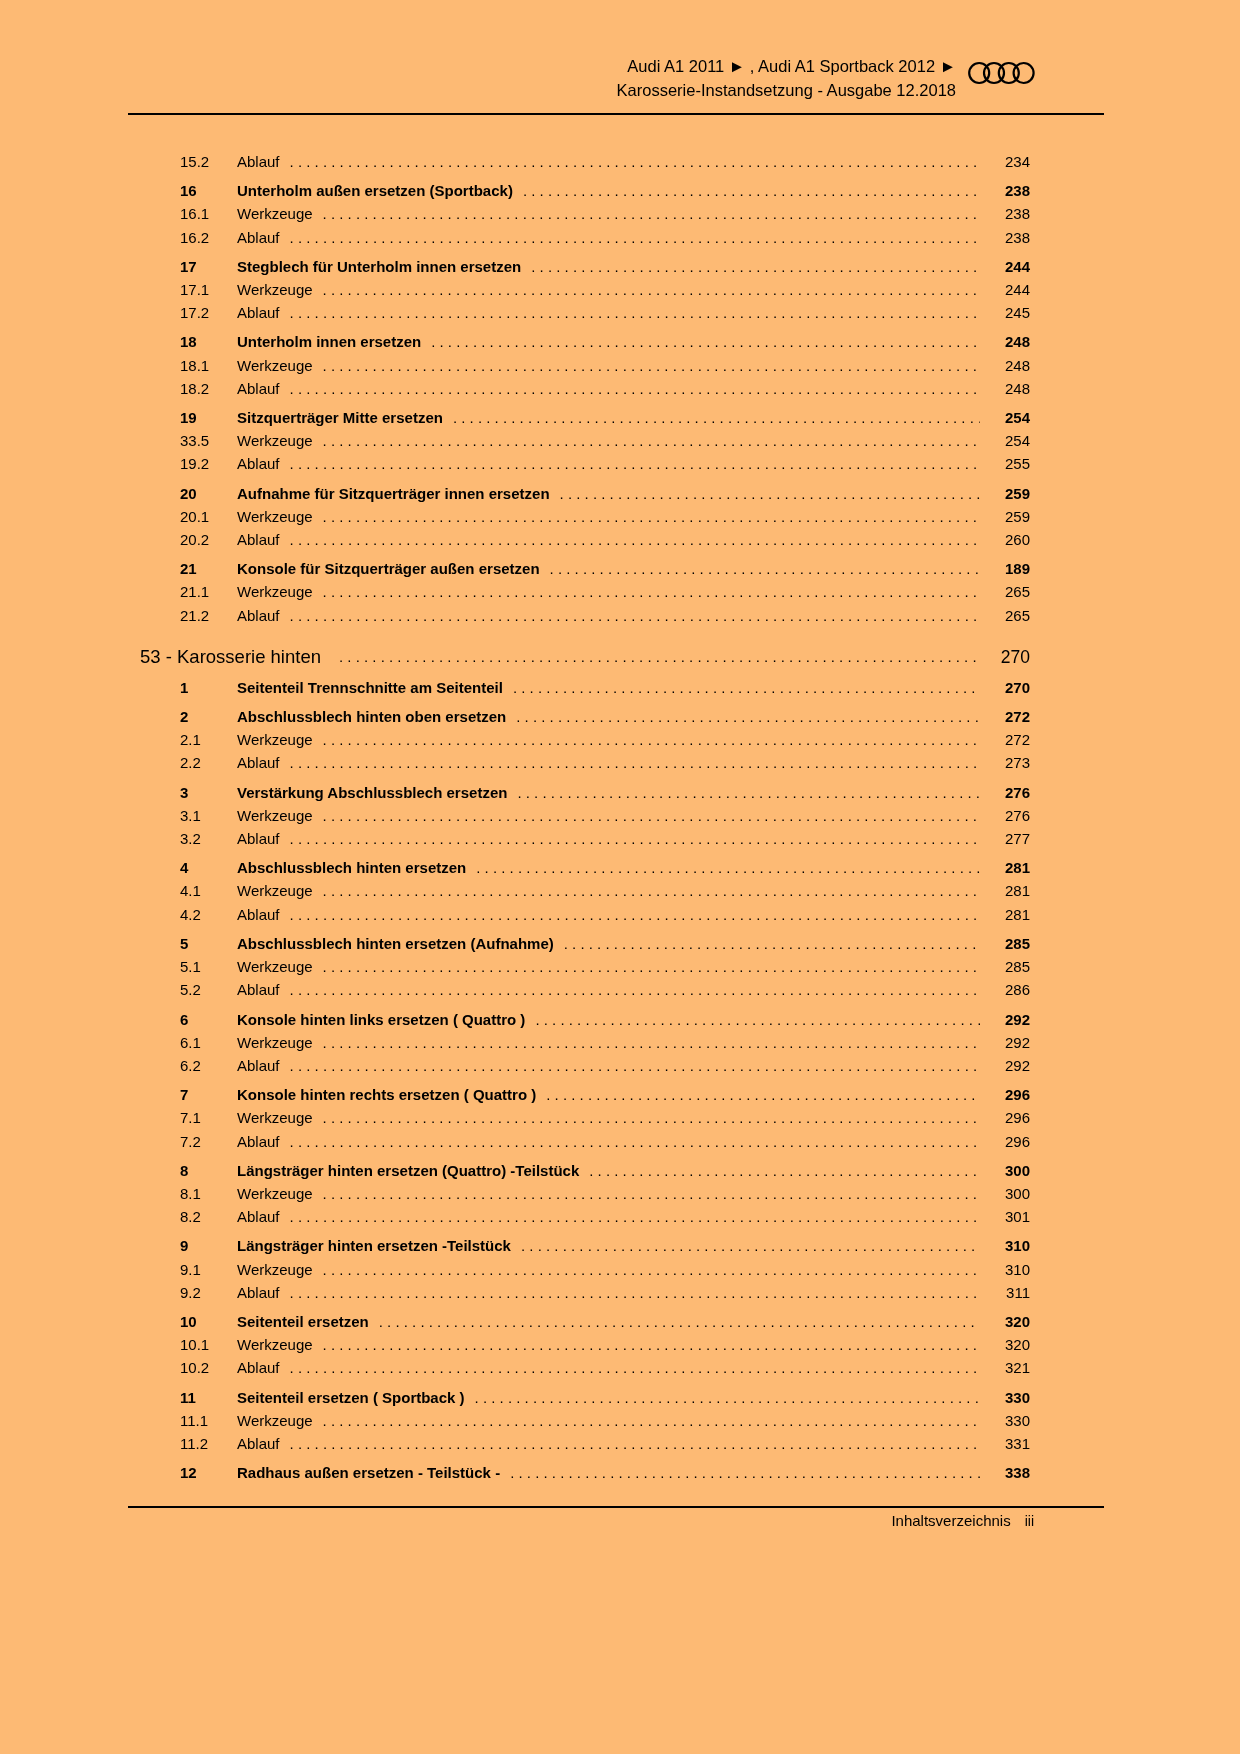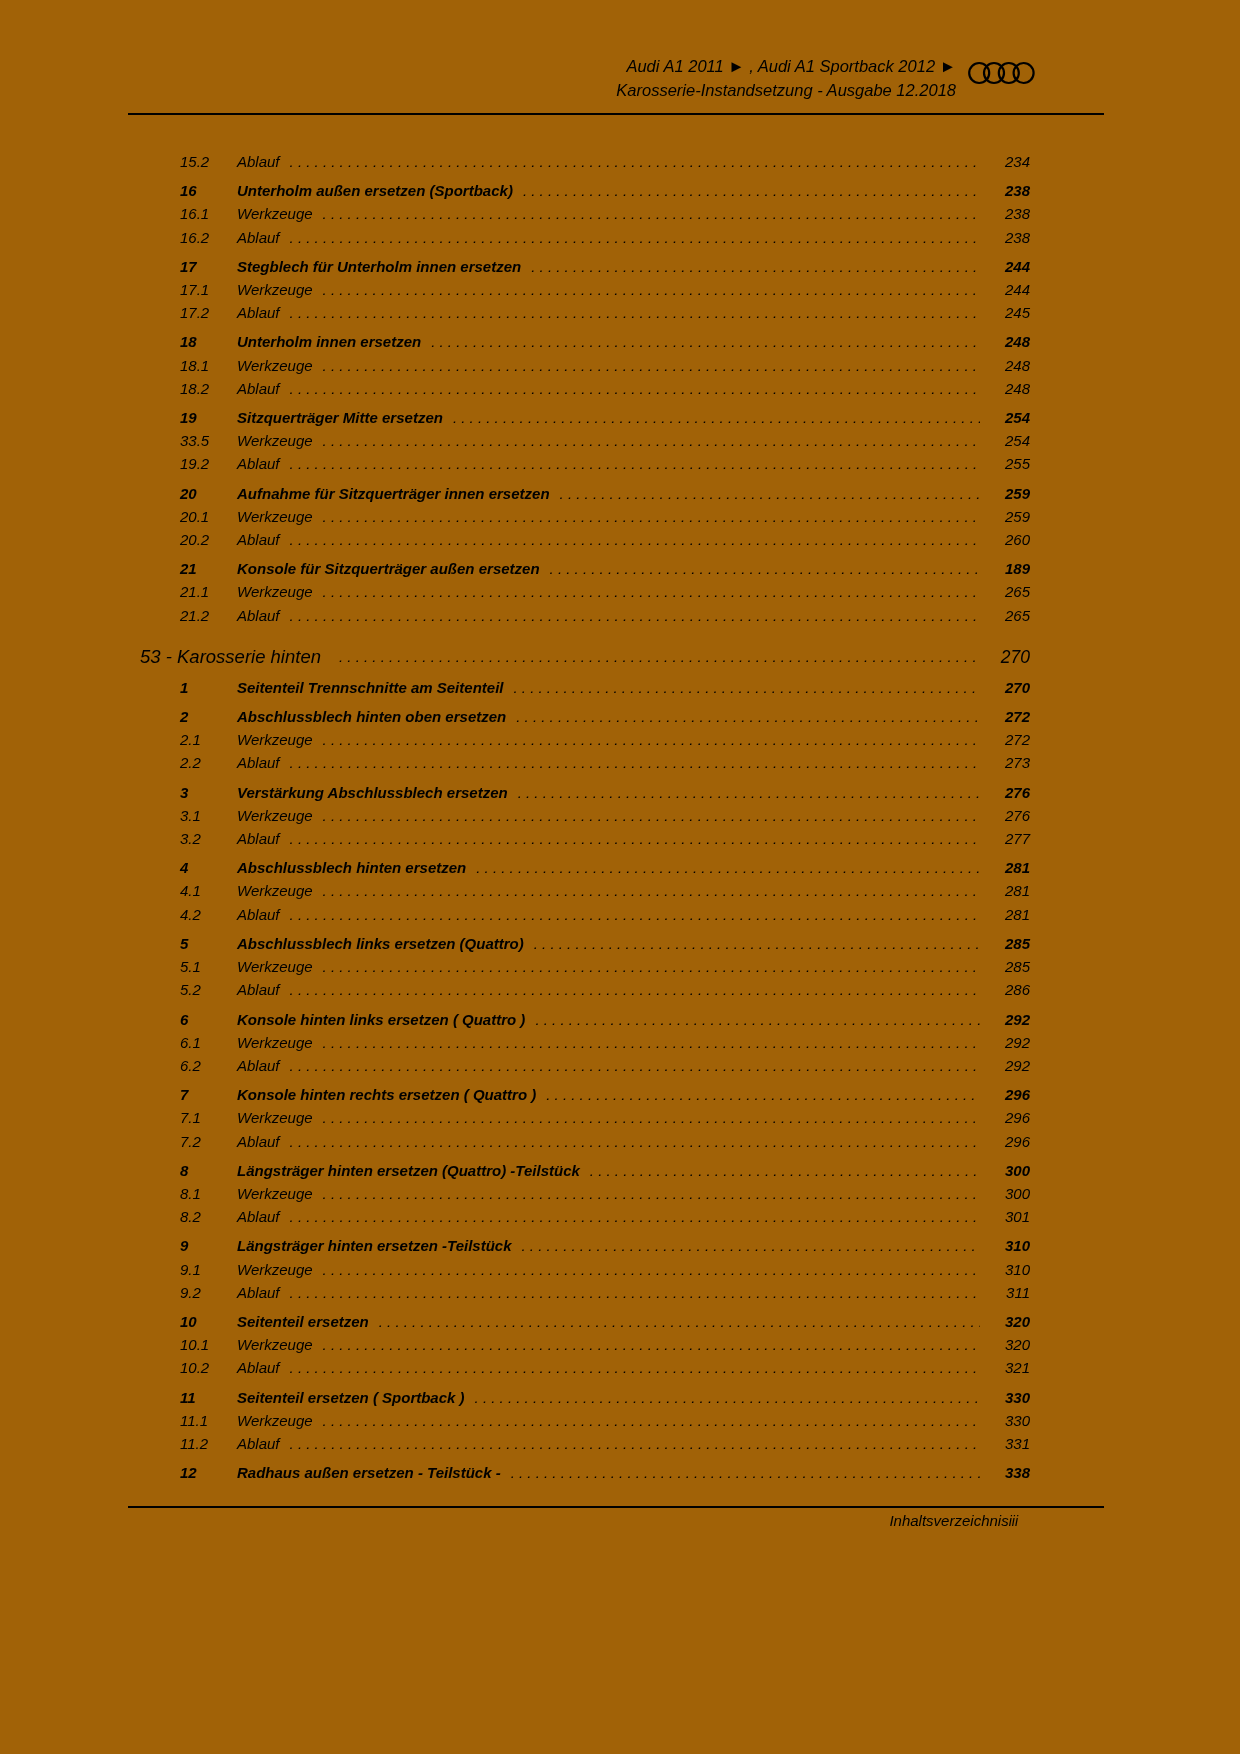--- a/index.html
+++ b/index.html
@@ -4,21 +4,21 @@
 <style>
   * { margin: 0; padding: 0; box-sizing: border-box; }
   html, body { background: #ffffff; }
   body {
     width: 1240px; height: 1754px;
     font-family: "Liberation Sans", "DejaVu Sans", sans-serif;
     color: #000;
     position: relative;
     overflow: hidden;
   }
-  .page { position: absolute; inset: 0; background: #a16207; font-style: italic; }
+  .page { position: absolute; inset: 0; background: #fdba74; }
 
   
   .header {
     position: absolute; top: 54px; left: 128px; width: 976px;
     display: flex; justify-content: flex-end; align-items: flex-start;
     padding-right: 69px;
   }
   .header-text { text-align: right; font-size: 16.5px; line-height: 24px; }
   .logo { margin-left: 12px; margin-top: 6px; }
   .rule { position: absolute; left: 128px; width: 976px; height: 2px; background: #000; }
@@ -45,23 +45,23 @@
   .lvl-chapter {
     font-weight: 400; font-size: 18.5px; line-height: 26px;
     margin-top: 17px; margin-bottom: 3px;
     padding-left: 12px;
   }
   .lvl-chapter .toc-dots { margin-left: 18px; }
   .lvl-chapter .toc-page { font-size: 17.5px; }
 
   
   .footer {
-    position: absolute; top: 1512px; left: 112px; width: 976px;
+    position: absolute; top: 1512px; left: 128px; width: 976px;
     display: flex; justify-content: flex-end; align-items: baseline;
-    padding-right: 70px; gap: 0;
+    padding-right: 70px; gap: 14px;
   }
   .f-label { font-size: 15px; }
   .f-page { font-size: 14px; }
 </style>
 </head>
 <body>
 
 <div class="page">
 
   <header class="header">
@@ -289,21 +289,21 @@
 
   <div class="toc-row lvl-sub">
     <span class="toc-num">4.2</span>
     <span class="toc-title">Ablauf</span>
     <span class="toc-dots">. . . . . . . . . . . . . . . . . . . . . . . . . . . . . . . . . . . . . . . . . . . . . . . . . . . . . . . . . . . . . . . . . . . . . . . . . . . . . . . . . . . . . . . . . . . . . . . . . . . . . . . . . . . . . . . . . . . . . . . . . . . . . . . . . . . . . . . . . . . . . . . . . . . . . . . . . . . . . . . . . . . . . . . . . . . . . . . . . . . . . . . . . . . . . . . . . . . . . . . . . . . . . . . . . . . . . . . . . . . . </span>
     <span class="toc-page">281</span>
   </div>
 
   <div class="toc-row lvl-item">
     <span class="toc-num">5</span>
-    <span class="toc-title">Abschlussblech links ersetzen (Quattro)</span>
+    <span class="toc-title">Abschlussblech hinten ersetzen (Aufnahme)</span>
     <span class="toc-dots">. . . . . . . . . . . . . . . . . . . . . . . . . . . . . . . . . . . . . . . . . . . . . . . . . . . . . . . . . . . . . . . . . . . . . . . . . . . . . . . . . . . . . . . . . . . . . . . . . . . . . . . . . . . . . . . . . . . . . . . . . . . . . . . . . . . . . . . . . . . . . . . . . . . . . . . . . . . . . . . . . . . . . . . . . . . . . . . . . . . . . . . . . . . . . . . . . . . . . . . . . . . . . . . . . . . . . . . . . . . . </span>
     <span class="toc-page">285</span>
   </div>
 
   <div class="toc-row lvl-sub">
     <span class="toc-num">5.1</span>
     <span class="toc-title">Werkzeuge</span>
     <span class="toc-dots">. . . . . . . . . . . . . . . . . . . . . . . . . . . . . . . . . . . . . . . . . . . . . . . . . . . . . . . . . . . . . . . . . . . . . . . . . . . . . . . . . . . . . . . . . . . . . . . . . . . . . . . . . . . . . . . . . . . . . . . . . . . . . . . . . . . . . . . . . . . . . . . . . . . . . . . . . . . . . . . . . . . . . . . . . . . . . . . . . . . . . . . . . . . . . . . . . . . . . . . . . . . . . . . . . . . . . . . . . . . . </span>
     <span class="toc-page">285</span>
   </div>

